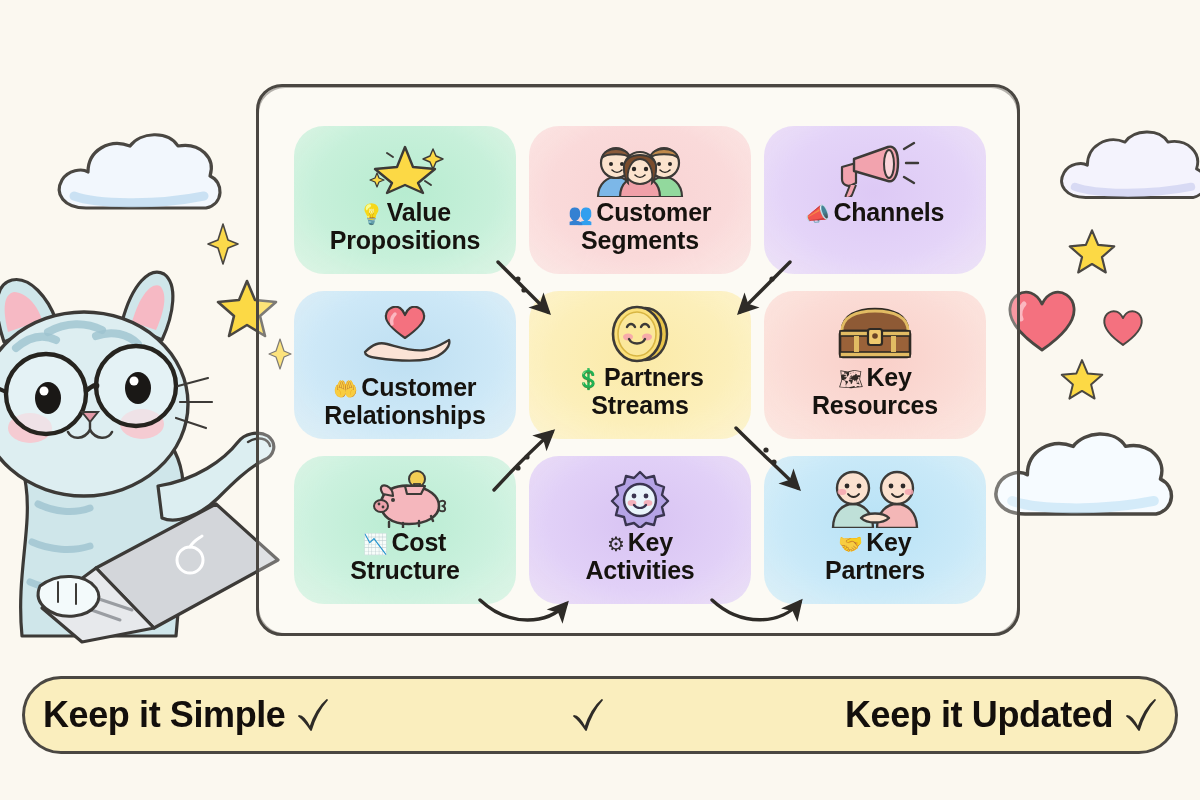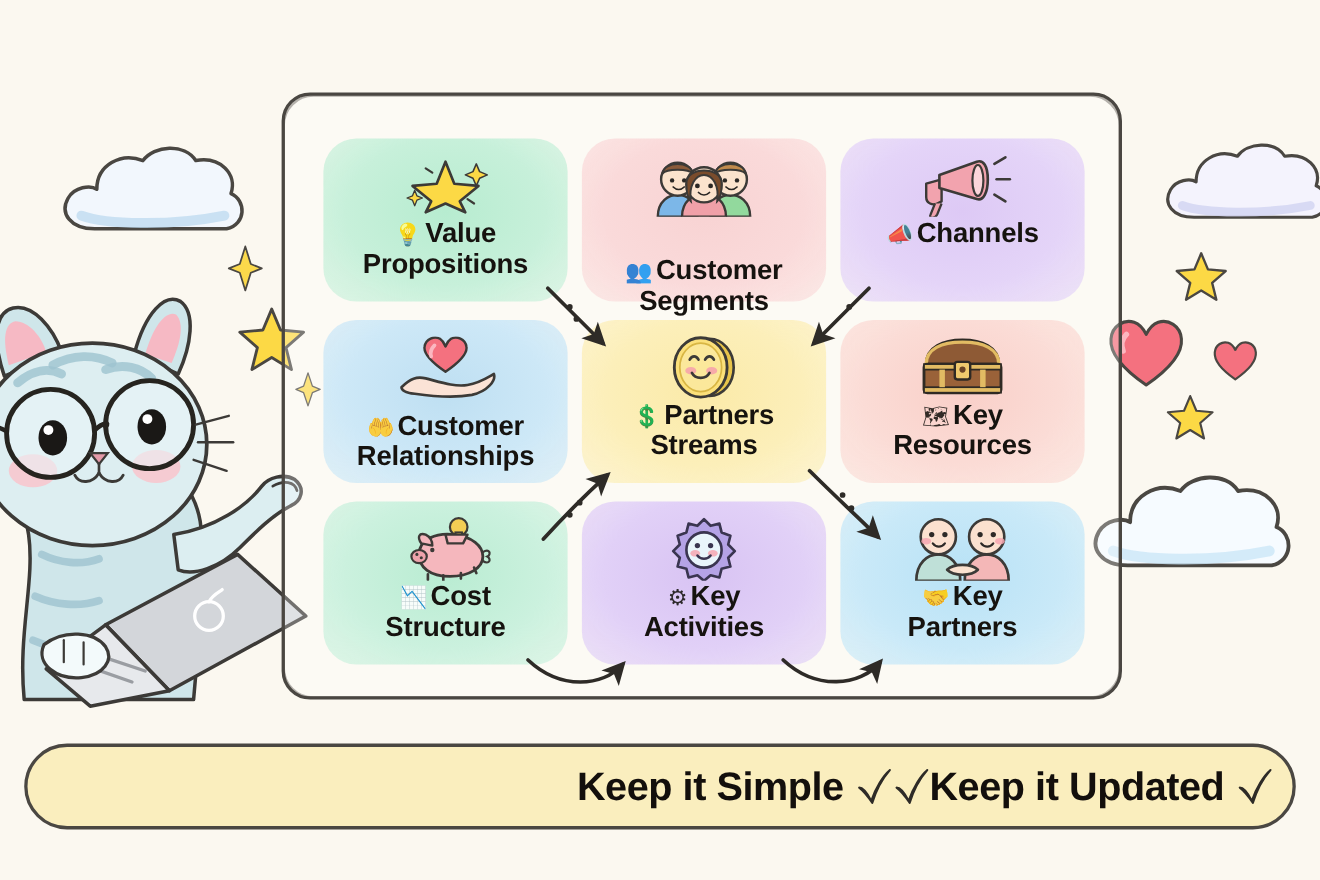--- a/index.html
+++ b/index.html
@@ -90,21 +90,21 @@
   }
   .block .label .glyph {
     font-size: 20px;
     font-weight: normal;
     opacity: 0.88;
     margin-right: 3px;
   }
 
   
   .fill-green   { background: radial-gradient(ellipse at 50% 45%, #b7ecd0 0%, #c7f0da 58%, rgba(199,240,218,0.55) 100%); }
-  .fill-pink    { background: radial-gradient(ellipse at 50% 45%, #f8d3d3 0%, #fadada 58%, rgba(250,218,218,0.55) 100%); gap: 34px; }
+  .fill-pink    { background: radial-gradient(ellipse at 50% 45%, #f8d3d3 0%, #fadada 58%, rgba(250,218,218,0.55) 100%); }
   .fill-purple  { background: radial-gradient(ellipse at 50% 45%, #ddc9f5 0%, #e4d4f8 58%, rgba(228,212,248,0.6) 100%); }
   .fill-blue    { background: radial-gradient(ellipse at 50% 45%, #bedff2 0%, #cde8f7 58%, rgba(205,232,247,0.6) 100%); gap: 10px; }
   .fill-yellow  { background: radial-gradient(ellipse at 50% 45%, #fbeaa8 0%, #fcefba 58%, rgba(252,239,186,0.6) 100%); }
   .fill-mint    { background: radial-gradient(ellipse at 50% 45%, #b9ecd2 0%, #cbf1de 58%, rgba(203,241,222,0.6) 100%); }
   .fill-salmon  { background: radial-gradient(ellipse at 50% 45%, #f9cfc8 0%, #fbdcd6 58%, rgba(251,220,214,0.6) 100%); }
   .fill-violet  { background: radial-gradient(ellipse at 50% 45%, #d8c3f3 0%, #e1d0f7 58%, rgba(225,208,247,0.6) 100%); }
   .fill-sky     { background: radial-gradient(ellipse at 50% 45%, #b8e2f6 0%, #c9e9f8 58%, rgba(201,233,248,0.6) 100%); }
 
   
   .arrows {
@@ -120,21 +120,21 @@
     left: 22px;
     top: 676px;
     width: 1156px;
     height: 78px;
     background: #faeebe;
     border: 3px solid #4a4742;
     border-radius: 40px;
     box-sizing: border-box;
     display: flex;
     align-items: center;
-    justify-content: flex-end;
+    justify-content: space-between;
     padding: 0 18px;
   }
   .slogan {
     display: flex;
     align-items: center;
     gap: 10px;
     font-size: 36px;
     font-weight: bold;
     color: #130f0c;
     letter-spacing: -0.4px;

